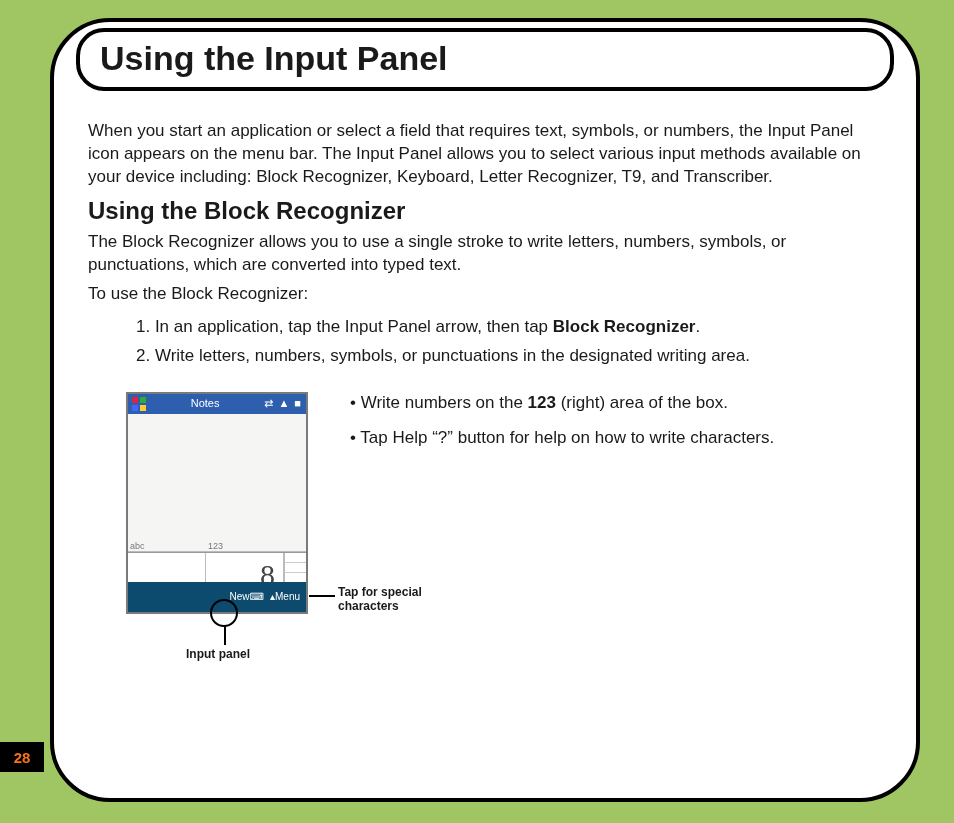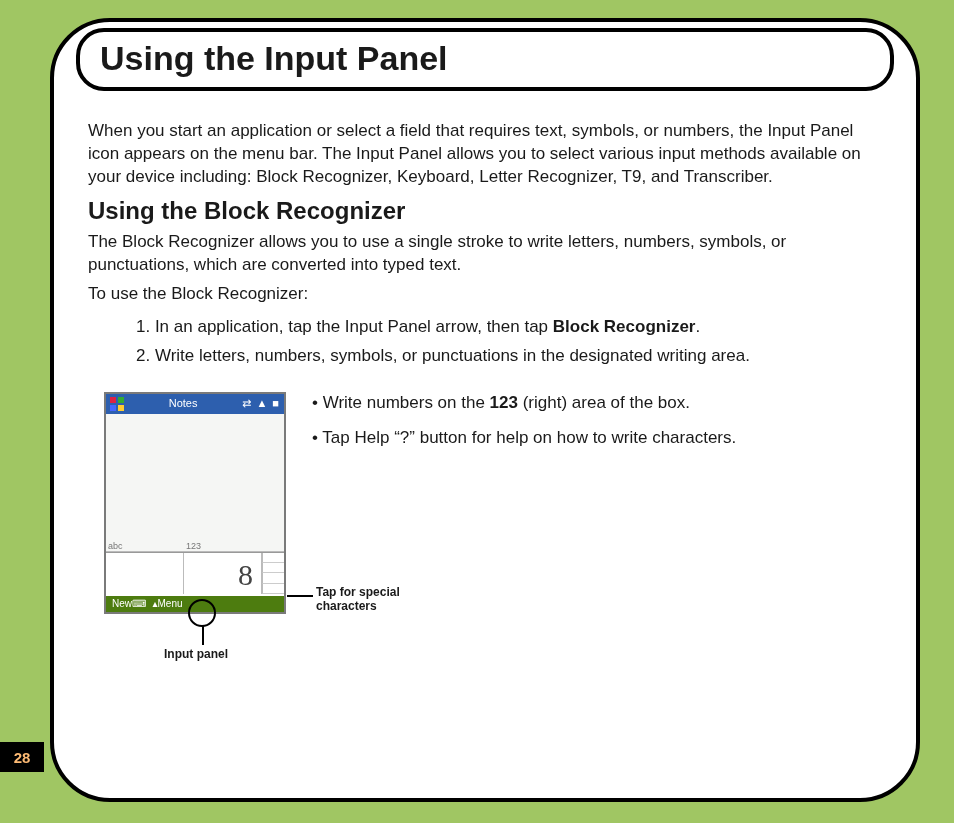--- a/index.html
+++ b/index.html
@@ -58,22 +58,22 @@
 
   .para { margin-bottom: 6px; }
 
   .steps { margin-left: 48px; margin-top: 10px; }
   .step { margin-bottom: 6px; }
 
   .row {
     display: flex;
     align-items: flex-start;
     margin-top: 24px;
-    gap: 18px;
-    margin-left: 16px;
+    gap: 34px;
+    margin-left: 38px;
   }
 
   .shot-wrap { position: relative; width: 190px; flex: 0 0 auto; }
 
   
   .shot {
     width: 182px;
     height: 222px;
     border: 2px solid #7a7a7a;
     background: #fff;
@@ -132,25 +132,25 @@
   }
   .shot .recog .side {
     width: 22px;
     display: flex; flex-direction: column;
   }
   .shot .recog .side div {
     flex: 1; border-bottom: 1px solid #ccc; border-left: 1px solid #bbb;
   }
   .shot .bottombar {
     position: absolute;
-    left: 0; right: 0; bottom: 0; height: 16px;
-    background: #4d7c0f;
+    left: 0; right: 0; bottom: 0; height: 30px;
+    background: #0c4a6e;
     color: #fff;
     font-size: 10px;
-    display: flex; align-items: center; justify-content: flex-start;
+    display: flex; align-items: center; justify-content: flex-end;
     padding: 0 6px;
   }
   .shot .bottombar .mid {
     display: flex; gap: 6px; align-items: center;
   }
 
   
   .circle-annot {
     position: absolute;
     width: 28px; height: 28px;
@@ -192,21 +192,21 @@
   .bullets .b .cont { display: block; padding-left: 34px; text-indent: 0; }
 
   
   .page-tab {
     position: absolute;
     left: 0;
     top: 742px;
     width: 44px;
     height: 30px;
     background: #000;
-    color: #fdba74;
+    color: #f97316;
     display: flex;
     align-items: center;
     justify-content: center;
     font-size: 15px;
     font-weight: bold;
   }
 
   b { font-weight: bold; }
 </style>
 </head>

